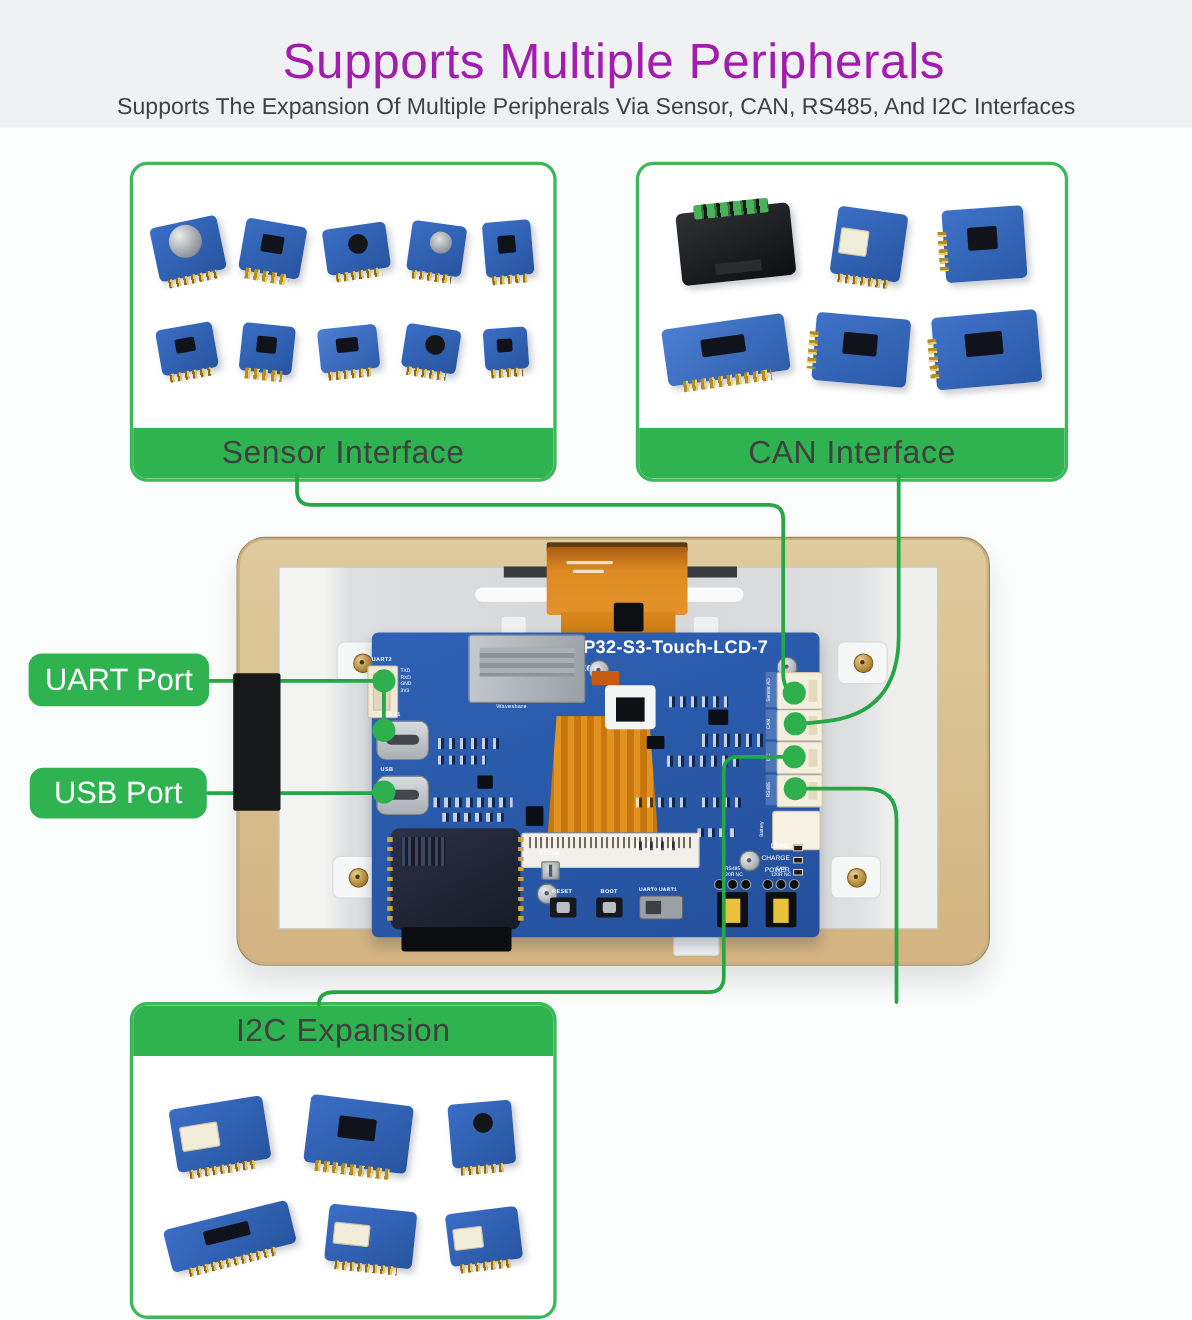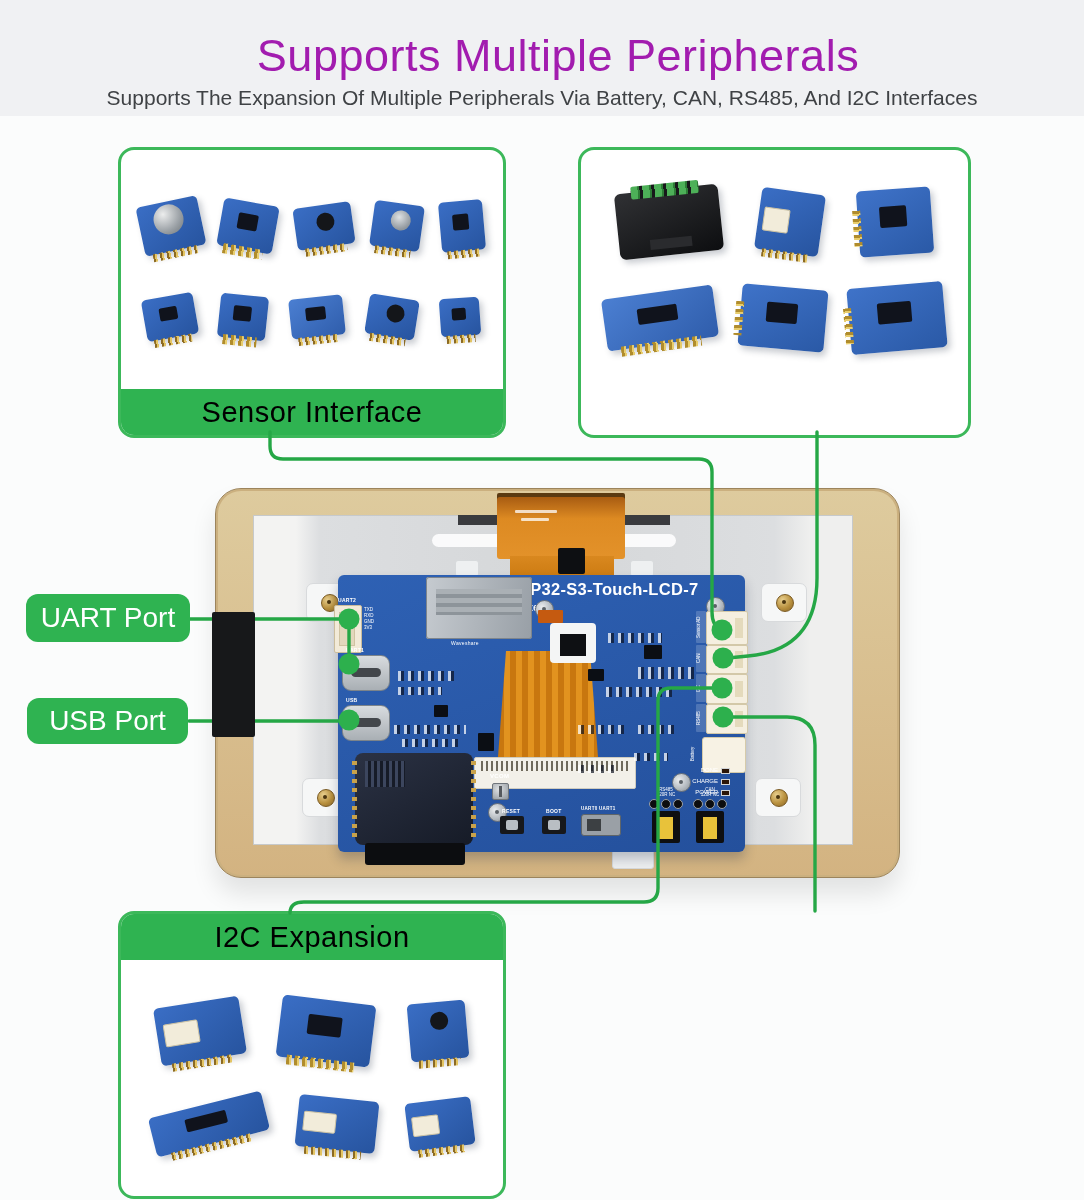--- a/index.html
+++ b/index.html
@@ -6,21 +6,21 @@
   body{width:1084px;height:1200px;font-family:"Liberation Sans",sans-serif;background:#fff;}
   .canvas{position:relative;width:1084px;height:1200px;overflow:hidden;background:#fbfcfc;}
 
   
   .header{position:absolute;left:0;top:0;width:1084px;height:116px;background:#f0f1f3;text-align:center;}
   .title{margin:16px;position:absolute;top:14px;left:0;width:100%;font-size:45px;font-weight:normal;color:#a21caf;letter-spacing:.5px;}
   .subtitle{margin:0;position:absolute;top:86px;left:0;width:100%;font-size:21px;color:#3f4245;}
 
   
   .pbox{position:absolute;background:#fff;border:3px solid #3cb85a;border-radius:16px;overflow:hidden;}
-  .pbox-strip{position:absolute;left:0;width:100%;height:46px;background:#2fb351;color:#000000;
+  .pbox-strip{position:absolute;left:0;width:100%;height:46px;background:#2fb351;color:#404040;
               font-size:29px;text-align:center;line-height:46px;letter-spacing:.5px;}
   .strip-bottom{bottom:0;}
   .strip-top{top:0;}
   .pbox-grid{position:absolute;left:0;width:100%;display:flex;flex-direction:column;justify-content:space-evenly;}
   .mrow{display:flex;justify-content:space-evenly;align-items:center;}
 
   
   .mod{position:relative;border-radius:5px;background:linear-gradient(145deg,#3a6ec5,#27549f);
        box-shadow:3px 4px 6px rgba(40,50,70,.25);}
   .mod::before{content:"";position:absolute;left:30%;top:26%;width:36%;height:32%;background:#10131c;border-radius:2px;}
@@ -131,21 +131,21 @@
 
   .overlay{position:absolute;left:0;top:0;pointer-events:none;}
 </style>
 </head>
 <body>
 
 <div class="canvas">
 
   <div class="header">
     <h1 class="title">Supports Multiple Peripherals</h1>
-    <p class="subtitle">Supports The Expansion Of Multiple Peripherals Via Battery, CAN, RS485, And I2C Interfaces</p>
+    <p class="subtitle">Supports The Expansion Of Multiple Peripherals Via Sensor, CAN, RS485, And I2C Interfaces</p>
   </div>
 
   <div class="pbox" style="left:118px;top:147px;width:382px;height:285px;">
     <div class="pbox-grid" style="top:8px;height:224px;">
       <div class="mrow">
         <div class="mod cyl" style="width:62px;height:50px;transform:rotate(-12deg);"></div>
         <div class="mod pins" style="width:56px;height:48px;transform:rotate(10deg);"></div>
         <div class="mod mic" style="width:58px;height:42px;transform:rotate(-8deg);"></div>
         <div class="mod knob" style="width:50px;height:46px;transform:rotate(8deg);"></div>
         <div class="mod" style="width:44px;height:50px;transform:rotate(-5deg);"></div>
@@ -167,20 +167,21 @@
         <div class="mod dark" style="width:104px;height:66px;transform:rotate(-6deg);"></div>
         <div class="mod jst" style="width:64px;height:62px;transform:rotate(8deg);"></div>
         <div class="mod hat" style="width:74px;height:66px;transform:rotate(-4deg);"></div>
       </div>
       <div class="mrow">
         <div class="mod pins" style="width:112px;height:52px;transform:rotate(-8deg);background:linear-gradient(145deg,#4b7fd2,#2f5dab);"></div>
         <div class="mod hat" style="width:86px;height:62px;transform:rotate(5deg);"></div>
         <div class="mod hat" style="width:96px;height:66px;transform:rotate(-5deg);"></div>
       </div>
     </div>
+    <div class="pbox-strip strip-bottom">CAN Interface</div>
   </div>
 
   <div class="pbox" style="left:118px;top:911px;width:382px;height:282px;">
     <div class="pbox-strip strip-top">I2C Expansion</div>
     <div class="pbox-grid" style="top:50px;height:222px;">
       <div class="mrow">
         <div class="mod jst" style="width:86px;height:58px;transform:rotate(-9deg);"></div>
         <div class="mod pins" style="width:94px;height:62px;transform:rotate(7deg);"></div>
         <div class="mod mic" style="width:58px;height:58px;transform:rotate(-5deg);"></div>
       </div>

